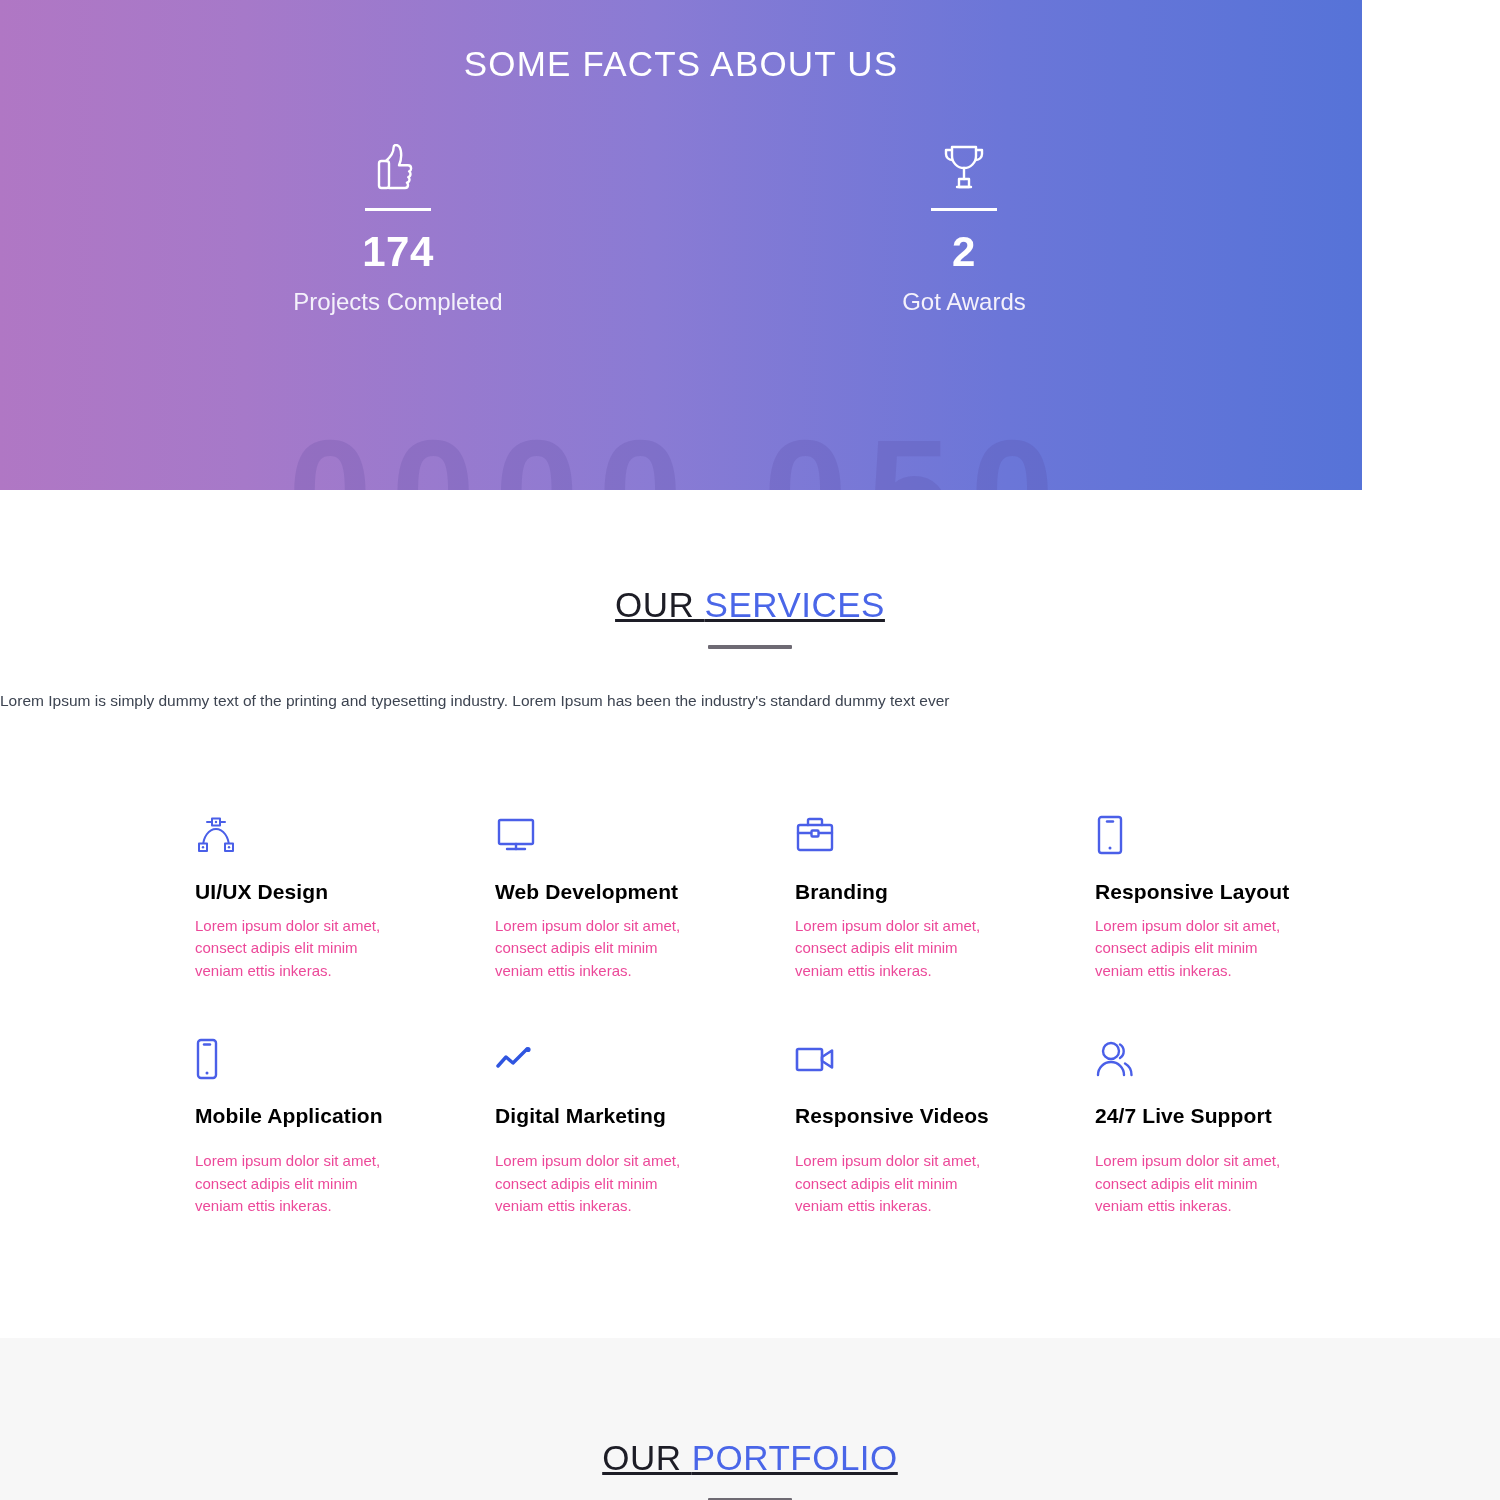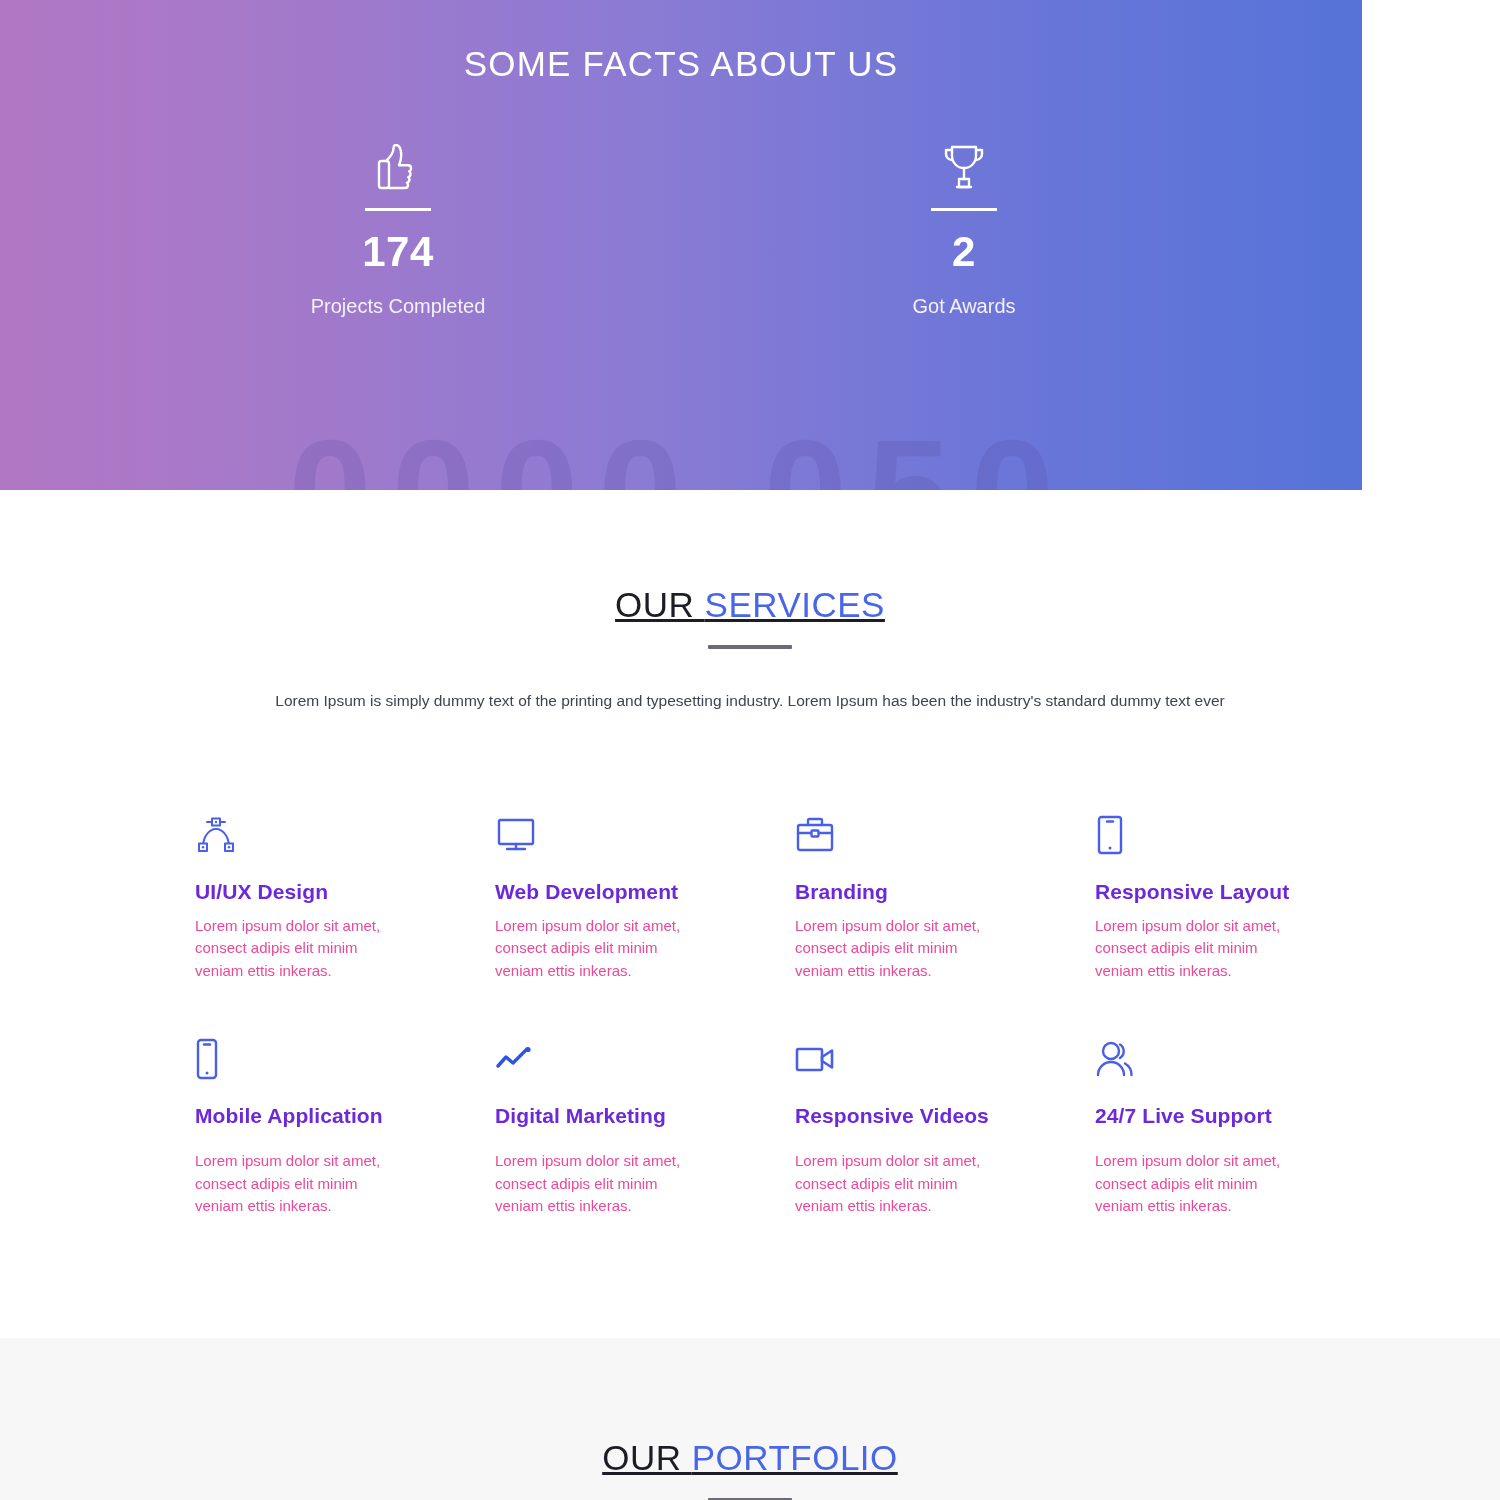--- a/index.html
+++ b/index.html
@@ -78,22 +78,22 @@
 
   .fact-number {
     margin-top: 20px;
     font-size: 42px;
     font-weight: 700;
     letter-spacing: 0.5px;
     line-height: 1;
   }
 
   .fact-label {
-    margin-top: 22px;
-    font-size: 20px;
+    margin-top: 15px;
+    font-size: 24px;
     font-weight: 400;
     color: #f4f1fb;
   }
 
   
   .section-head { text-align: center; }
 
   .section-title {
     font-size: 35px;
     font-weight: 400;
@@ -106,21 +106,21 @@
   .section-rule {
     width: 84px;
     height: 4px;
     background: #6e6a73;
     margin: 20px auto 0;
     border-radius: 1px;
   }
 
   .section-sub {
     margin-top: 40px;
-    text-align: center;
+    text-align: left;
     font-size: 15.5px;
     line-height: 1.6;
     color: #3d4451;
   }
 
   
   .services-section {
     background: #ffffff;
     padding: 95px 0 120px;
   }
@@ -138,21 +138,21 @@
     height: 42px;
     display: flex;
     align-items: center;
   }
   .service-icon svg { display: block; }
 
   .service-title {
     margin-top: 24px;
     font-size: 21px;
     font-weight: 600;
-    color: #6d28d9;
+    color: #000000;
     letter-spacing: 0.1px;
   }
 
   .service-desc {
     margin-top: 11px;
     font-size: 15px;
     line-height: 1.5;
     color: #ec4899;
     max-width: 215px;
   }

